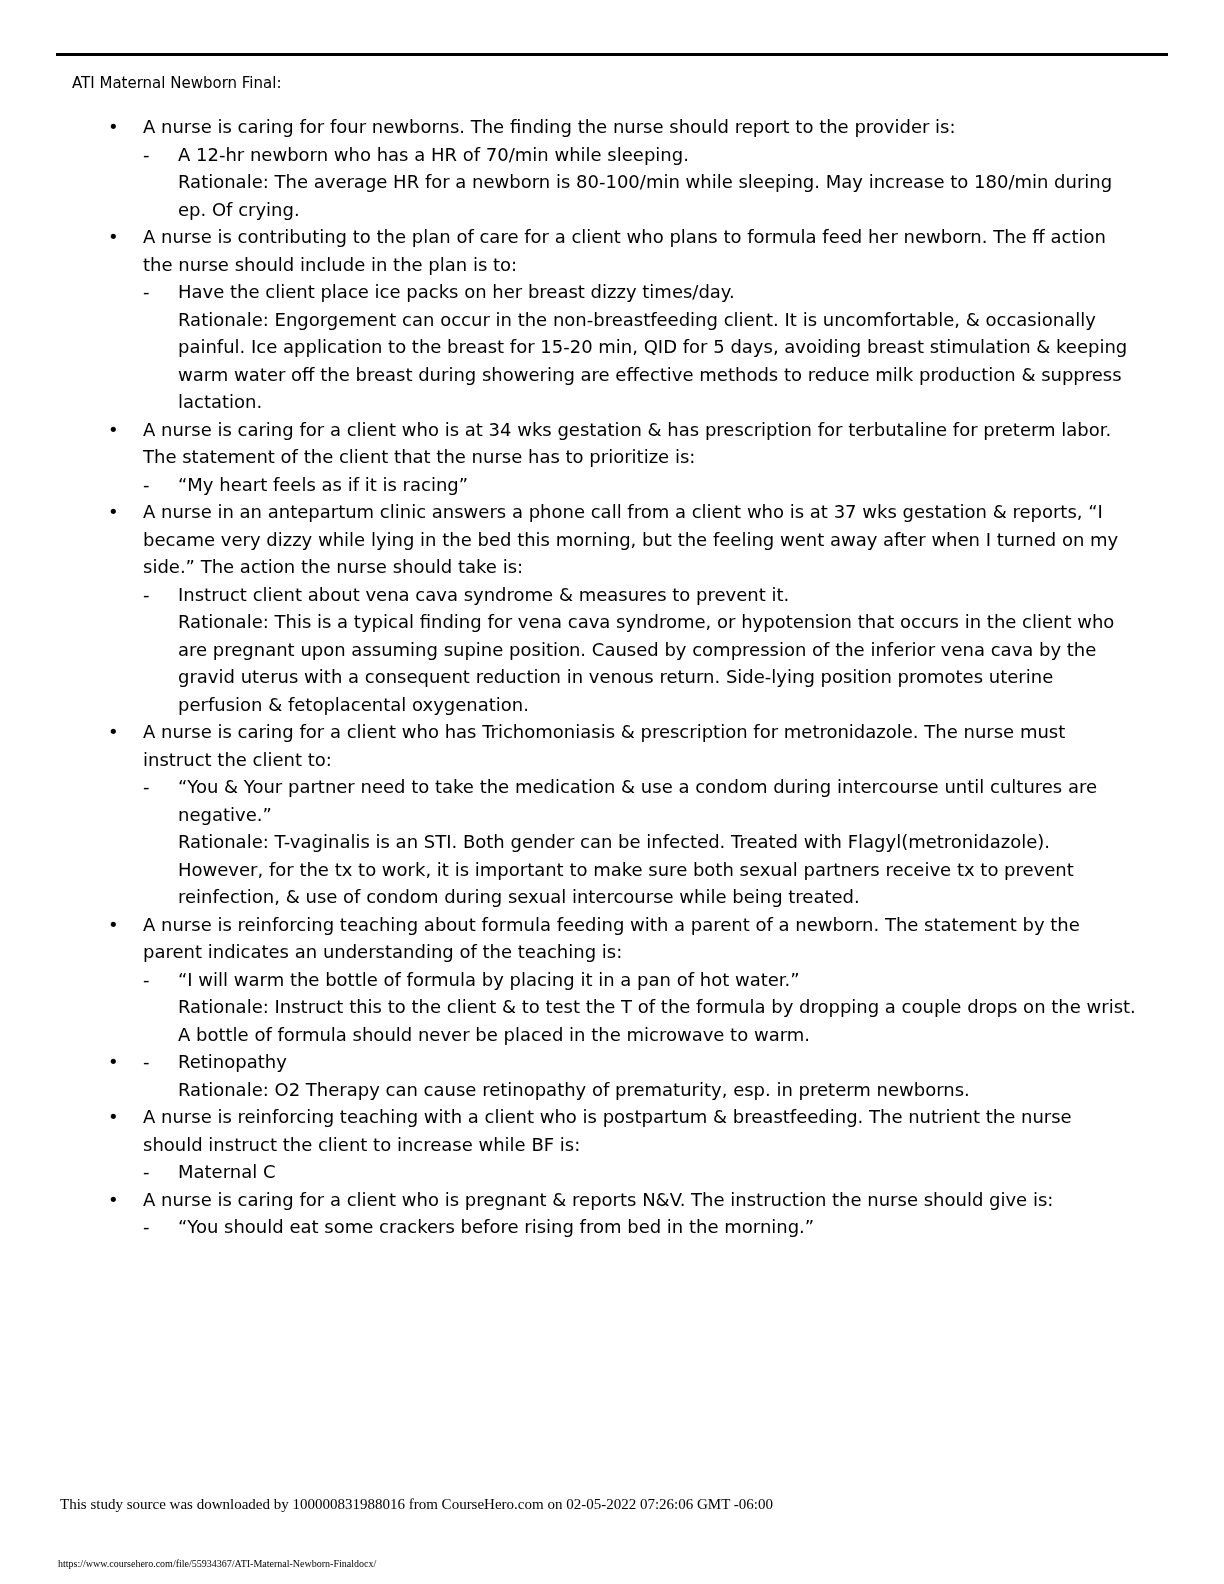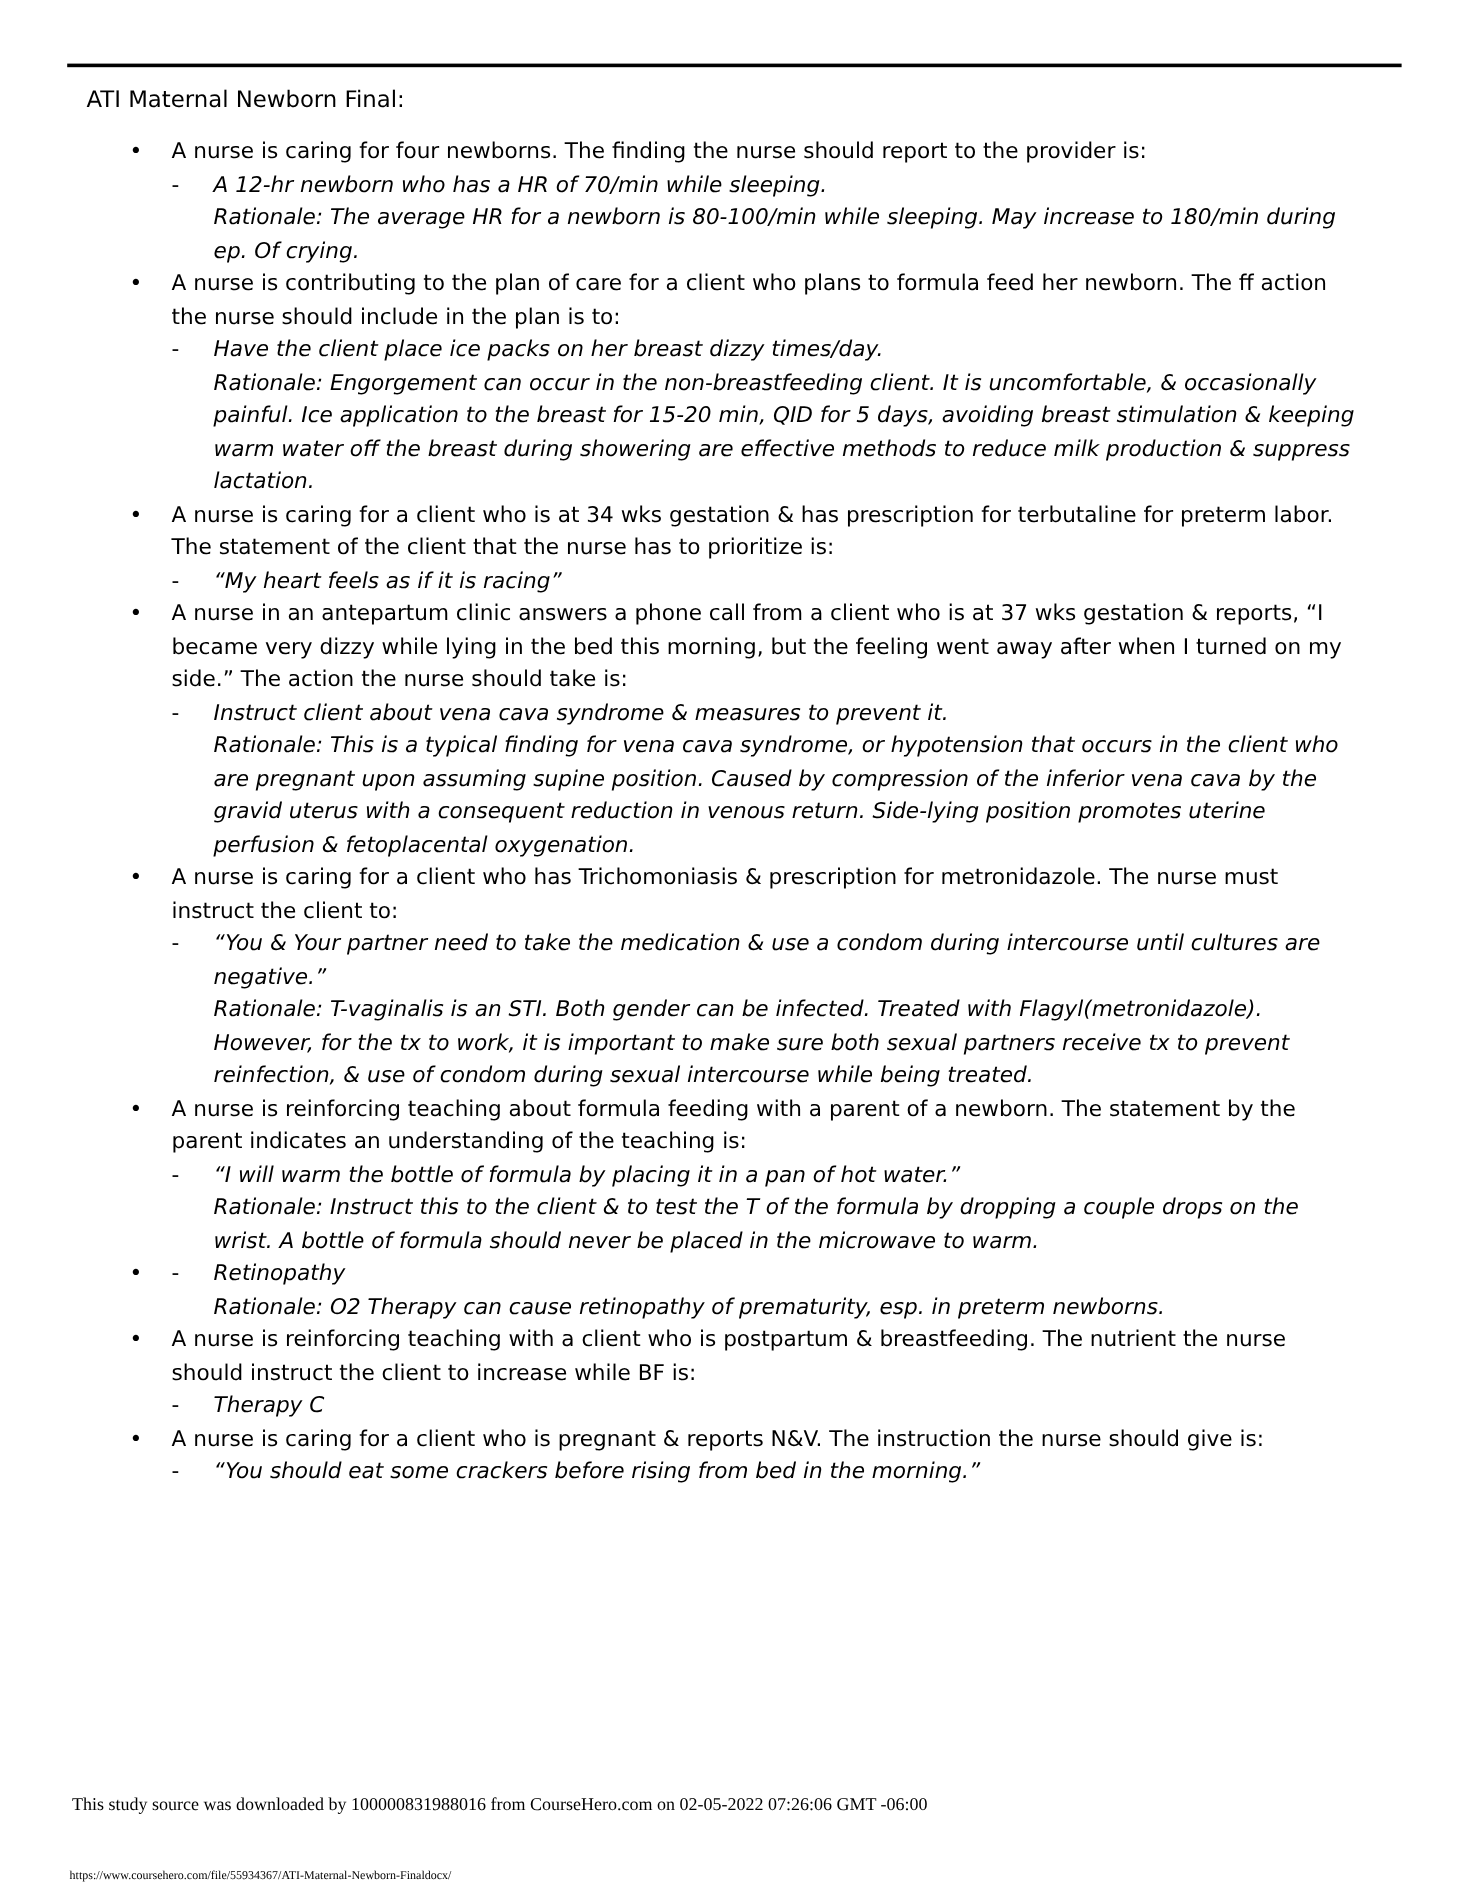--- a/index.html
+++ b/index.html
@@ -17,21 +17,21 @@
     left: 56px;
     top: 53px;
     width: 1112px;
     height: 3px;
     background: #000000;
   }
   .doc-title {
     position: absolute;
     left: 72px;
     top: 70px;
-    font-size: 19px;
+    font-size: 15px;
     line-height: 27.5px;
   }
   .qa-list {
     position: absolute;
     left: 108px;
     top: 113px;
     width: 1028px;
     font-size: 18px;
     line-height: 27.5px;
   }
@@ -39,21 +39,21 @@
   .q-marker {
     flex: 0 0 35px;
     width: 35px;
   }
   .q-body { flex: 1; min-width: 0; }
   .sub-item { display: flex; }
   .sub-marker {
     flex: 0 0 35px;
     width: 35px;
   }
-  .sub-body { flex: 1; min-width: 0; font-style: italic; }
+  .sub-body { flex: 1; min-width: 0; }
   .footer-note {
     position: absolute;
     left: 60px;
     top: 1494px;
     font-family: "Liberation Serif", serif;
     font-size: 15px;
     line-height: 20px;
   }
   .footer-url {
     position: absolute;
@@ -169,21 +169,21 @@
     </div>
   </div>
 
   <div class="q-item">
     <span class="q-marker">•</span>
     <div class="q-body">
       <div>A nurse is reinforcing teaching with a client who is postpartum &amp; breastfeeding. The nutrient the nurse should instruct the client to increase while BF is:</div>
       <div class="sub-item">
         <span class="sub-marker">-</span>
         <div class="sub-body">
-          <div>Therapy C</div>
+          <div>Maternal C</div>
         </div>
       </div>
     </div>
   </div>
 
   <div class="q-item">
     <span class="q-marker">•</span>
     <div class="q-body">
       <div>A nurse is caring for a client who is pregnant &amp; reports N&amp;V. The instruction the nurse should give is:</div>
       <div class="sub-item">

